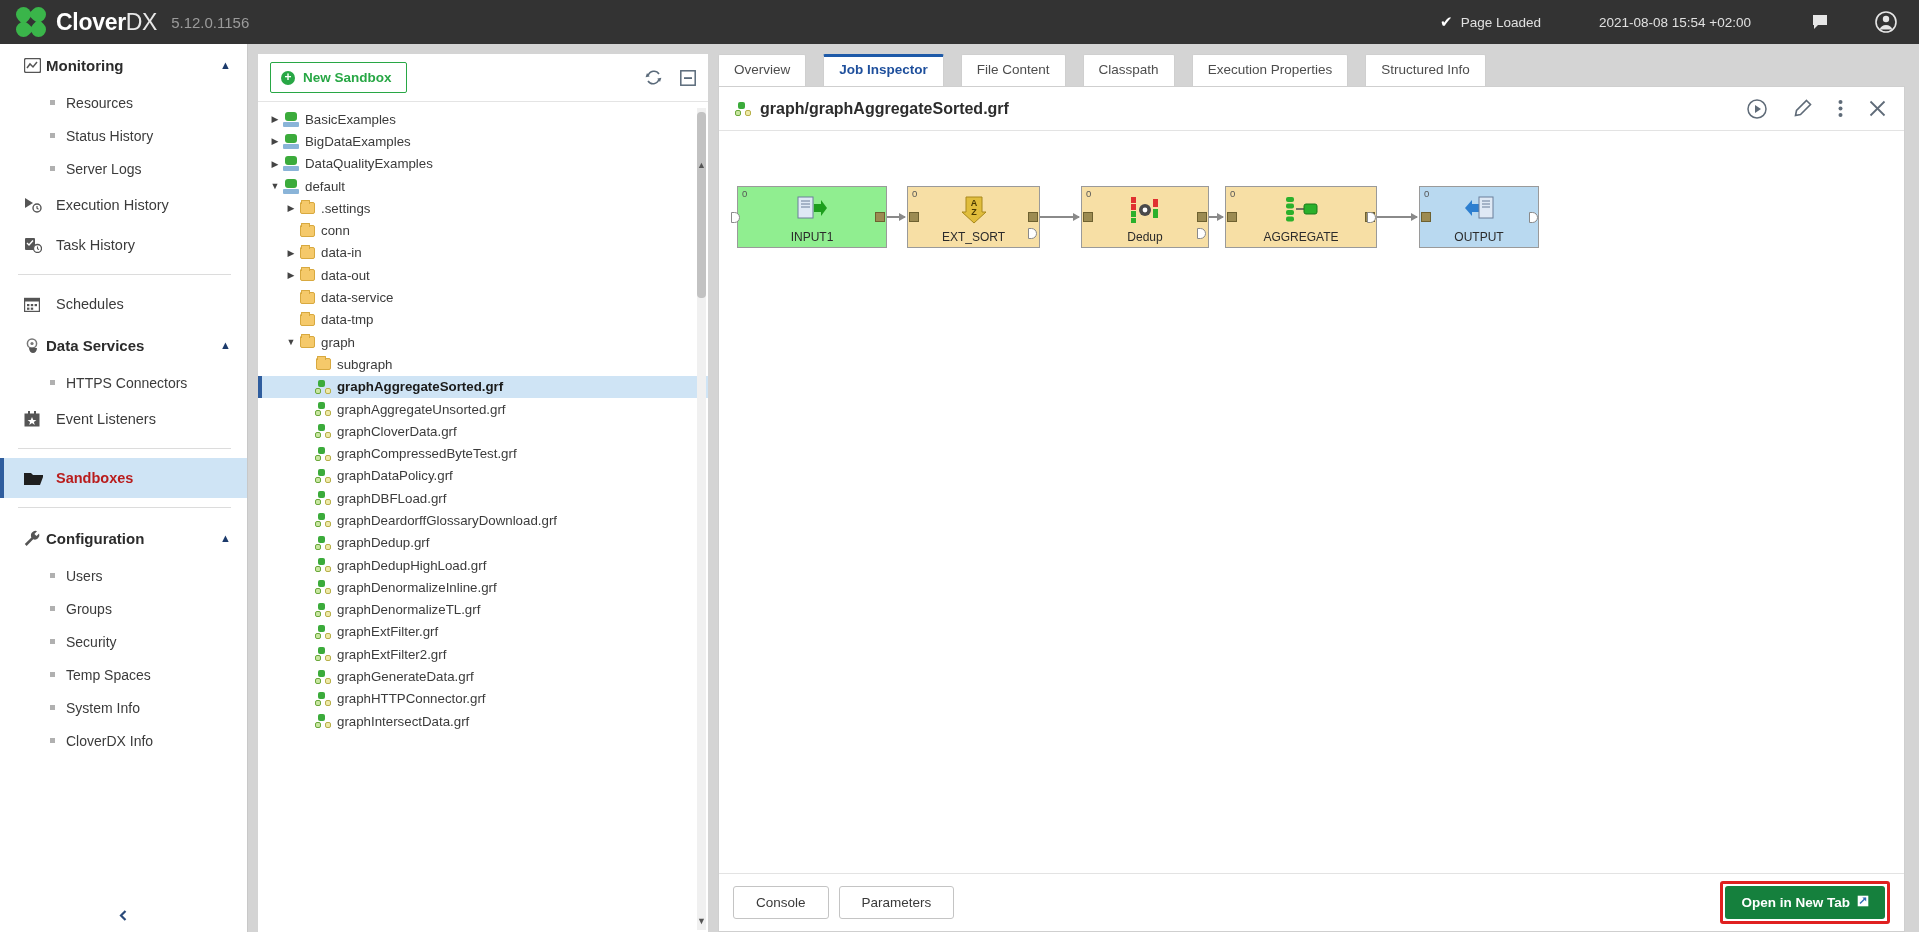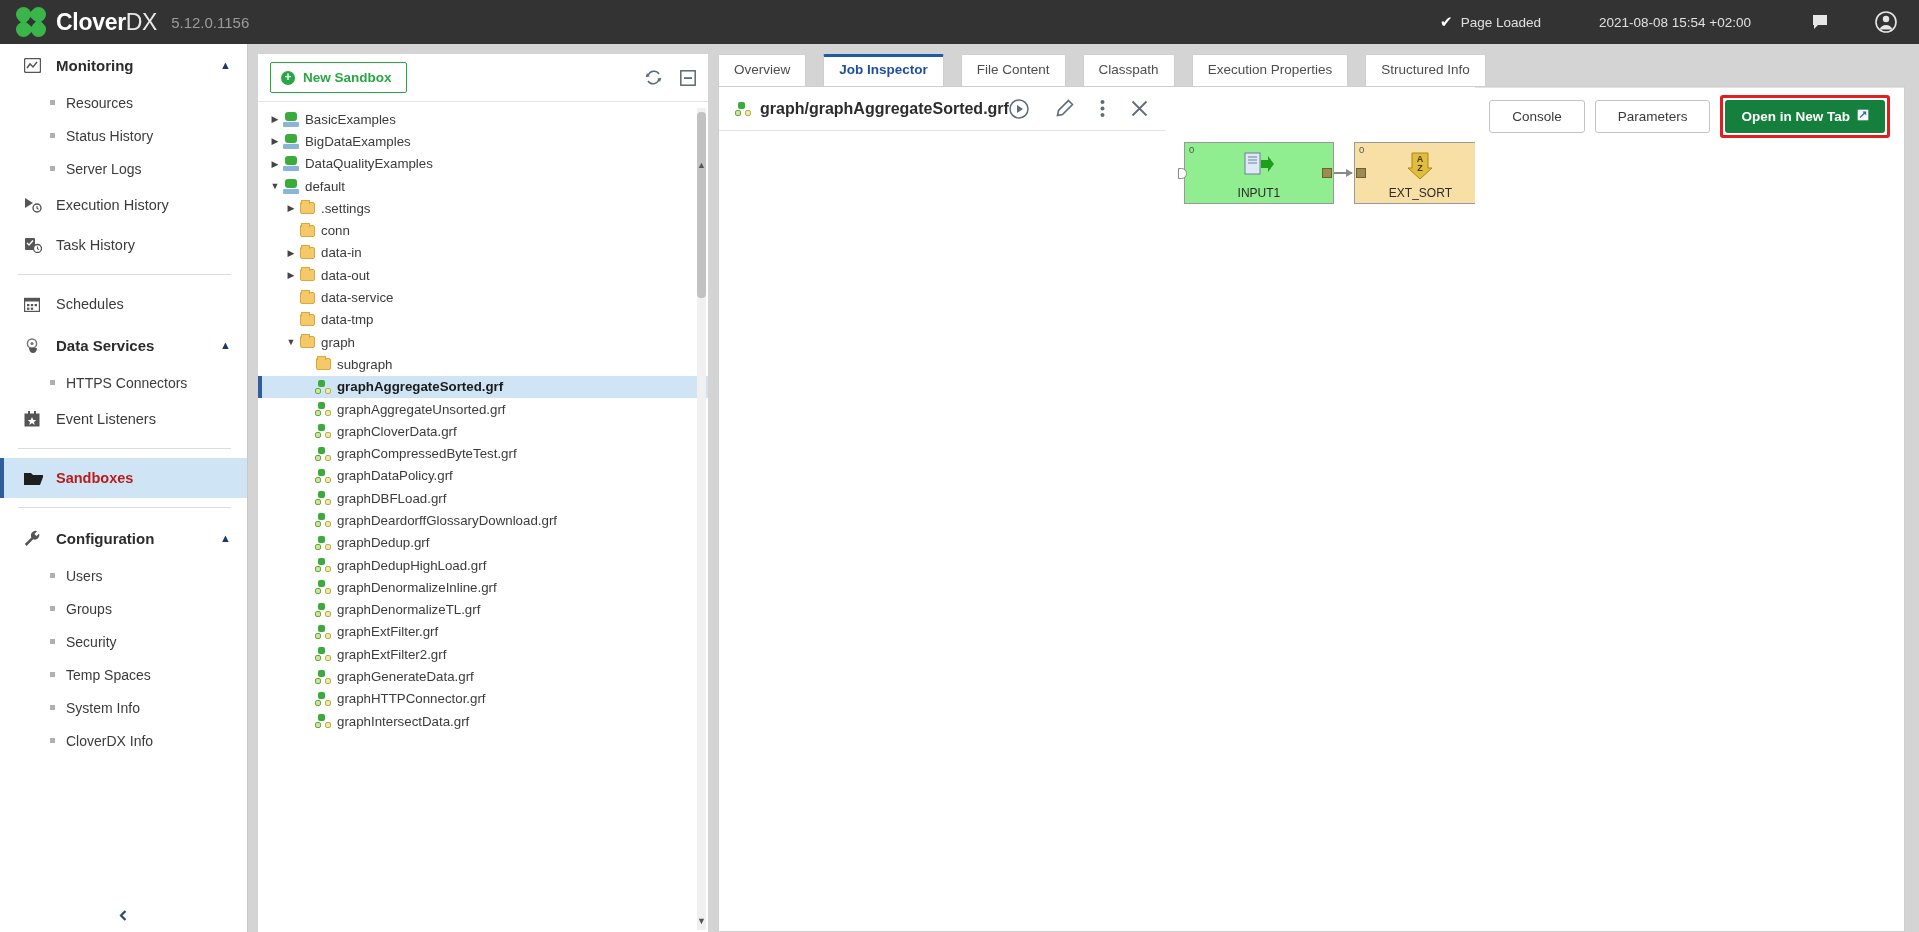--- a/index.html
+++ b/index.html
@@ -44,21 +44,21 @@
 
   
   .leftnav {
     width: 248px; background: #ffffff; height: 100%;
     border-right: 1px solid #c8c8c8;
     position: relative; overflow: hidden;
     display: flex; flex-direction: column;
   }
   .nav-top { display: flex; align-items: center; height: 42px; padding: 0 16px 0 24px; cursor: pointer; }
   .nav-top .ico { width: 22px; display: flex; justify-content: flex-start; color: #555; }
-  .nav-top .label { font-size: 15px; font-weight: bold; color: #2c2c2c; margin-left: 10px; }
+  .nav-top .label { font-size: 15px; font-weight: bold; color: #2c2c2c; }
   .nav-top .chev { margin-left: auto; color: #1b3a6b; font-size: 11px; }
 
   .nav-item { display: flex; align-items: center; height: 40px; padding-left: 24px; cursor: pointer; }
   .nav-item .ico { width: 22px; display: flex; color: #555; }
   .nav-item .label { font-size: 14.5px; color: #3b3b3b; margin-left: 10px; }
 
   .nav-sub { display: flex; align-items: center; height: 33px; padding-left: 50px; cursor: pointer; }
   .nav-sub .bullet { width: 5px; height: 5px; background: #b0b0b0; display: inline-block; }
   .nav-sub .label { font-size: 14px; color: #3b3b3b; margin-left: 11px; }
 
@@ -143,21 +143,21 @@
   .tabs { display: flex; align-items: flex-end; height: 32px; gap: 17px; }
   .tab {
     background: #fff; border: 1px solid #cfcfcf; border-bottom: none;
     font-size: 13.5px; color: #4d4d4d; padding: 7px 15px 8px; cursor: pointer;
     border-radius: 2px 2px 0 0; position: relative; line-height: 16px;
   }
   .tab.active { color: #1e4f9c; font-weight: bold; border-top: 3px solid #1e5aa8; padding-top: 5px; }
 
   .panel {
     background: #fff; flex: 1; border: 1px solid #cfcfcf; margin-top: 0;
-    display: flex; flex-direction: row; min-height: 0;
+    display: flex; flex-direction: column; min-height: 0;
   }
   .panel-head {
     display: flex; align-items: center; height: 44px; padding: 0 18px 0 16px;
     border-bottom: 1px solid #e3e3e3;
   }
   .panel-title { font-size: 16px; font-weight: bold; color: #2c2c2c; margin-left: 9px; }
   .panel-head .actions { margin-left: auto; display: flex; align-items: center; gap: 26px; }
   .pa-icon { color: #5f6b78; cursor: pointer; display: flex; }
 
   .canvas { flex: 1; position: relative; background: #fff; overflow: hidden; }
@@ -612,21 +612,21 @@
             <span class="twisty"></span>
             <span class="ic">
               <span class="graph-ic">
                 <span class="gn g1"></span>
                 <span class="gn g2"></span>
                 <span class="gn g3"></span>
               </span>
             </span>
             <span>graphDenormalizeInline.grf</span>
           </div>
-          <div class="tree-row" style="padding-left: 22px; margin-left: 20px;">
+          <div class="tree-row" style="padding-left: 42px;">
             <span class="twisty"></span>
             <span class="ic">
               <span class="graph-ic">
                 <span class="gn g1"></span>
                 <span class="gn g2"></span>
                 <span class="gn g3"></span>
               </span>
             </span>
             <span>graphDenormalizeTL.grf</span>
           </div>

